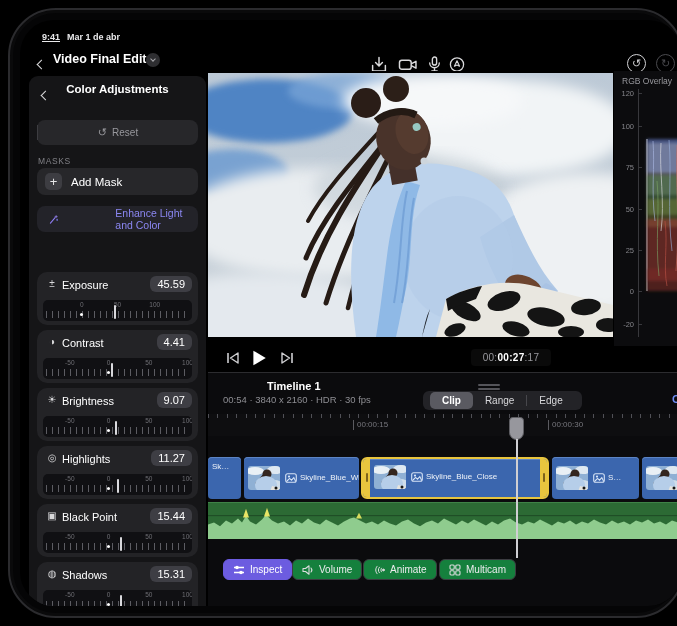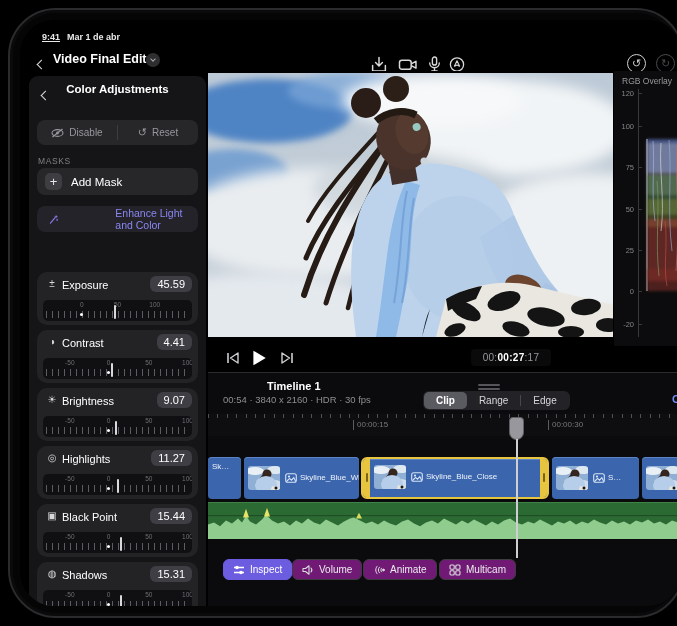--- a/index.html
+++ b/index.html
@@ -80,21 +80,21 @@
   .scope-axis{position:absolute;left:24px;top:18px;width:1px;height:248px;background:#38383c;}
   .scope-grad{position:absolute;left:24px;width:4px;height:1px;background:#38383c;}
   .wavesvg{position:absolute;left:25px;top:0;width:43px;height:275px;}
 
   
   .tl{left:188px;top:352px;width:474px;height:234px;background:#0b0b0d;border-top:1px solid #2c2c2f;}
   .tl-title{position:absolute;left:15px;top:7px;font-size:11px;font-weight:bold;color:#fff;margin-left:44px;}
   .tl-meta{position:absolute;left:15px;top:21px;font-size:9.5px;color:#8e8e93;}
   .tl-handle{position:absolute;left:270px;top:11px;width:22px;height:6px;}
   .tl-handle i{display:block;height:2px;border-radius:1px;background:#55555a;margin-bottom:2px;}
-  .modes{position:absolute;left:215px;top:18px;height:19px;background:#232327;border-radius:6px;display:flex;align-items:center;padding:1px;text-align:center;}
+  .modes{position:absolute;left:215px;top:18px;height:19px;background:#232327;border-radius:6px;display:flex;align-items:center;padding:7px;text-align:center;}
   .mode{padding:0 12px;height:17px;display:flex;align-items:center;font-size:10px;color:#d8d8db;border-radius:5px;position:relative;}
   .mode.sel{background:#5a5a61;color:#fff;font-weight:bold;}
   .mode-div{width:1px;height:11px;background:#47474c;}
   .tl-right-clip{position:absolute;left:464px;top:20px;font-size:11px;color:#6f8df5;font-weight:bold;}
 
   .rulerbar{position:absolute;left:0;top:41px;width:474px;height:22px;background:#0e0e10;}
   .rulticks{position:absolute;left:0;top:0;width:100%;height:4px;
     background:repeating-linear-gradient(90deg,#505056 0 1px,transparent 1px 9.4px);}
   .rul-lab{position:absolute;top:6px;font-size:8px;color:#77777d;border-left:1px solid #5b5b60;padding-left:3px;line-height:10px;}
   .playhead{position:absolute;left:301px;top:44px;width:15px;height:23px;background:#97979d;border:1px solid #5f5f64;
@@ -107,21 +107,21 @@
   .clip .cicon{position:absolute;top:16px;width:12px;height:10px;}
   .clip .clab{position:absolute;top:16px;font-size:8px;color:#eef2f8;white-space:nowrap;}
   .clip.sel{border:2.5px solid #e8c53e;border-radius:6px;}
   .handle{position:absolute;top:0;width:7px;height:100%;background:#e8c53e;z-index:2;}
   .handle i{position:absolute;left:2.5px;top:14px;width:2px;height:9px;background:#7c621b;border-radius:1px;}
 
   .audio{position:absolute;left:0;top:129px;width:474px;height:37px;background:#2c6a34;border-top:1px solid #3f8247;}
   .audio svg{width:100%;height:100%;display:block;}
 
   .tools{position:absolute;left:0;top:186px;width:474px;height:22px;}
-  .toolbtn{position:absolute;top:0;height:21px;border-radius:6px;background:#701a75;border:1px solid #3c3c41;
+  .toolbtn{position:absolute;top:0;height:21px;border-radius:6px;background:#15803d;border:1px solid #3c3c41;
     display:flex;align-items:center;gap:5px;padding:0 9px;font-size:10px;color:#ececee;}
   .toolbtn.active{background:#6c5ce0;border-color:#6c5ce0;color:#fff;}
   .toolbtn svg{width:12px;height:12px;flex:0 0 auto;}
 </style>
 </head>
 <body>
 
 <svg width="0" height="0" style="position:absolute">
   <defs>
     <symbol id="thumb-art" viewBox="0 0 32 24">
@@ -191,28 +191,20 @@
     <span class="abs undo-circ" style="left:607px">↺</span>
     <span class="abs undo-circ dim" style="left:636px">↻</span>
 
     <div class="abs panel">
       <div class="panel-head">
         <span class="panel-back"><span class="chev"></span></span>
         <span class="panel-title">Color Adjustments</span>
       </div>
 
       <div class="segbar">
-        <span class="seghalf">
-          <svg width="13" height="10" viewBox="0 0 13 10">
-              <ellipse cx="6.5" cy="5" rx="5.5" ry="3.4" fill="none" stroke="#98989d" stroke-width="1.1"></ellipse>
-              <circle cx="6.5" cy="5" r="1.4" fill="#98989d"></circle>
-              <line x1="1.5" y1="9" x2="11.5" y2="1" stroke="#98989d" stroke-width="1.2"></line>
-            </svg>
-          <span>Disable</span>
-        </span>
         <span class="segdiv"></span>
         <span class="seghalf">
           <span style="font-size:11px">↺</span>
           <span>Reset</span>
         </span>
       </div>
 
       <span class="masks-lab">MASKS</span>
       <div class="addmask">
         <span class="plusbox">+</span>

